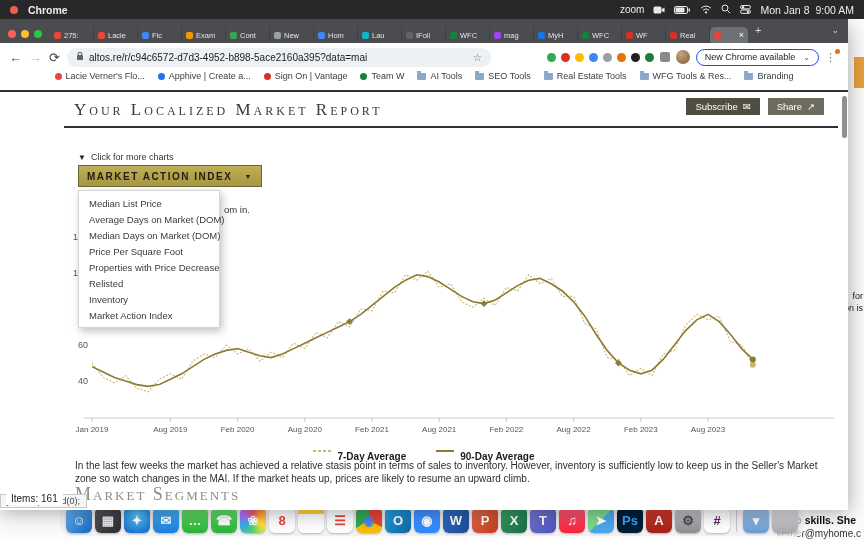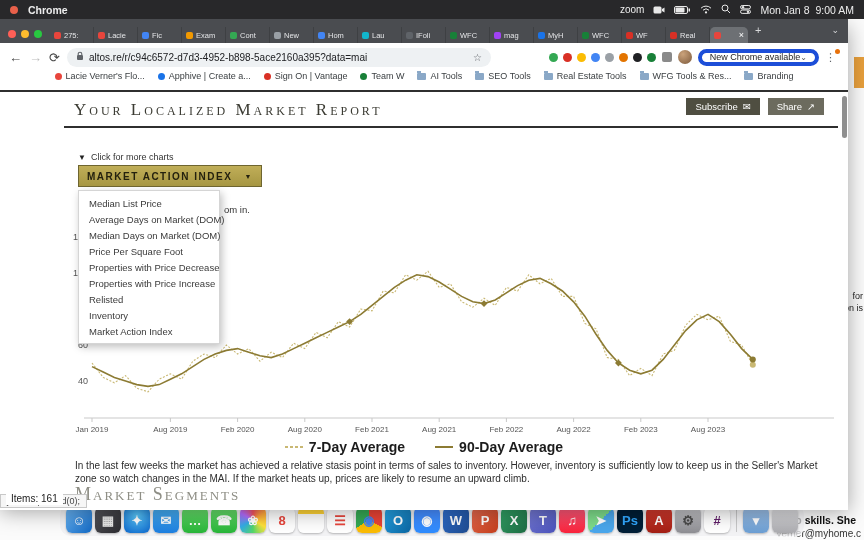--- a/index.html
+++ b/index.html
@@ -47,21 +47,21 @@
   .toolbar { height:28px; display:flex; align-items:center; gap:7px; padding:0 9px; background:#fff; }
   .nav-icon { font-size:13px; color:#454545; line-height:1; }
   .nav-icon.disabled { color:#bdbdbd; }
   .omnibox { flex:0 0 424px; height:19px; background:#eef1f3; border-radius:10px; display:flex; align-items:center; gap:5px; padding:0 9px; font-size:10px; color:#202124; }
   .omnibox .url { white-space:nowrap; overflow:hidden; flex:1; }
   .star { color:#5f6368; font-size:10px; }
   .toolbar-right { margin-left:auto; display:flex; align-items:center; gap:6px; }
   .ext-dot { width:9px; height:9px; border-radius:50%; display:inline-block; }
   .puzzle { width:10px; height:10px; background:#8a8a8a; border-radius:2px; }
   .avatar { width:14px; height:14px; border-radius:50%; background:radial-gradient(circle at 35% 30%,#caa27b,#7d5a3c); }
-  .update-pill { height:17px; border:4px solid #1d4ed8; border-radius:9px; display:flex; align-items:center; gap:0; padding:0 8px; font-size:9px; color:#1f1f1f; white-space:nowrap; background:#fff; }
+  .update-pill { height:17px; border:1px solid #1d4ed8; border-radius:9px; display:flex; align-items:center; gap:8px; padding:0 8px; font-size:9px; color:#1f1f1f; white-space:nowrap; background:#fff; }
   .pill-chevron { font-size:8px; color:#555; }
   .menu-dots { color:#5f6368; position:relative; font-size:11px; padding-right:3px; }
   .menu-dots::after { content:""; position:absolute; top:-2px; right:-1px; width:5px; height:5px; border-radius:50%; background:#e8710a; }
 
   
   .bookmarksbar { height:19px; display:flex; align-items:center; gap:13px; padding:0 10px; font-size:9px; color:#3c4043; background:#fff;flex-direction:column; }
   .bm-item { display:flex; align-items:center; gap:4px; white-space:nowrap; }
   .bm-dot { width:7px; height:7px; border-radius:50%; flex:none; }
   .bm-folder { width:9px; height:7px; background:#8aa8c7; border-radius:1px; position:relative; flex:none; }
   .bm-folder::before { content:""; position:absolute; top:-2px; left:0; width:4px; height:2px; background:#8aa8c7; }
@@ -88,21 +88,21 @@
   .frag-zoom { position:absolute; top:112px; left:224px; font-size:9.5px; color:#333; }
 
   .chart-wrap { position:absolute; top:112px; left:72px; width:766px; height:232px; }
   #chart-svg { width:766px; height:232px; display:block; }
   #chart-svg .ytick { font-family:"Liberation Sans",sans-serif; font-size:9px; fill:#555; text-anchor:end; }
   #chart-svg .xtick { font-family:"Liberation Sans",sans-serif; font-size:8px; fill:#555; text-anchor:middle; }
 
   .legend { position:absolute; top:347px; left:0; width:100%; display:flex; justify-content:center; gap:30px; }
   .legend-item { display:flex; align-items:center; }
   .legend-swatch { width:18px; height:2px; display:inline-block; margin-right:6px; }
-  .legend-label { font-size:14px; font-weight:bold; color:#1c1c1c; }
+  .legend-label { font-size:10px; font-weight:bold; color:#1c1c1c;margin-top:12px; }
 
   .para { position:absolute; top:368px; left:75px; width:764px; font-size:10px; line-height:12.5px; color:#2e2e2e; }
   .section-heading { position:absolute; top:392px; left:75px; font-family:"Liberation Serif",serif; font-variant:small-caps; letter-spacing:2px; font-size:18px; color:#8e8e85; }
 
   .tooltip { position:absolute; bottom:2px; left:0; background:#f6f6f6; border:1px solid #c8c8c8; font-size:9px; color:#474747; padding:1px 6px; z-index:40; }
   .scroll-thumb { position:absolute; top:4px; right:1px; width:5px; height:42px; background:#8f8f8f; border-radius:3px; }
 
   
   .dock { position:absolute; left:50%; transform:translateX(-50%); bottom:3px; height:34px; background:rgba(240,240,242,.72); border:1px solid rgba(255,255,255,.65); border-radius:12px; display:flex; align-items:center; gap:3px; padding:0 6px; z-index:2; }
   .dock-icon { width:26px; height:26px; border-radius:6px; display:flex; align-items:center; justify-content:center; flex:none; box-shadow:0 1px 2px rgba(0,0,0,.25); }
@@ -379,21 +379,20 @@
     <div class="dd-button">
       <span>Market Action Index</span>
       <span class="dd-caret">▼</span>
     </div>
     <div class="dd-menu" id="dropdown-menu">
         <div class="menu-option">Median List Price</div>
         <div class="menu-option">Average Days on Market (DOM)</div>
         <div class="menu-option">Median Days on Market (DOM)</div>
         <div class="menu-option">Price Per Square Foot</div>
         <div class="menu-option">Properties with Price Decrease</div>
-        <div class="menu-option">Properties with Price Increase</div>
         <div class="menu-option">Relisted</div>
         <div class="menu-option">Inventory</div>
         <div class="menu-option">Market Action Index</div>
       </div>
 
     <div class="legend" id="legend">
         <div class="legend-item">
           <span class="legend-swatch" style="background: repeating-linear-gradient(90deg, rgb(201, 184, 115) 0px, rgb(201, 184, 115) 3px, transparent 3px, transparent 5px);"></span>
           <span class="legend-label">7-Day Average</span>
         </div>

